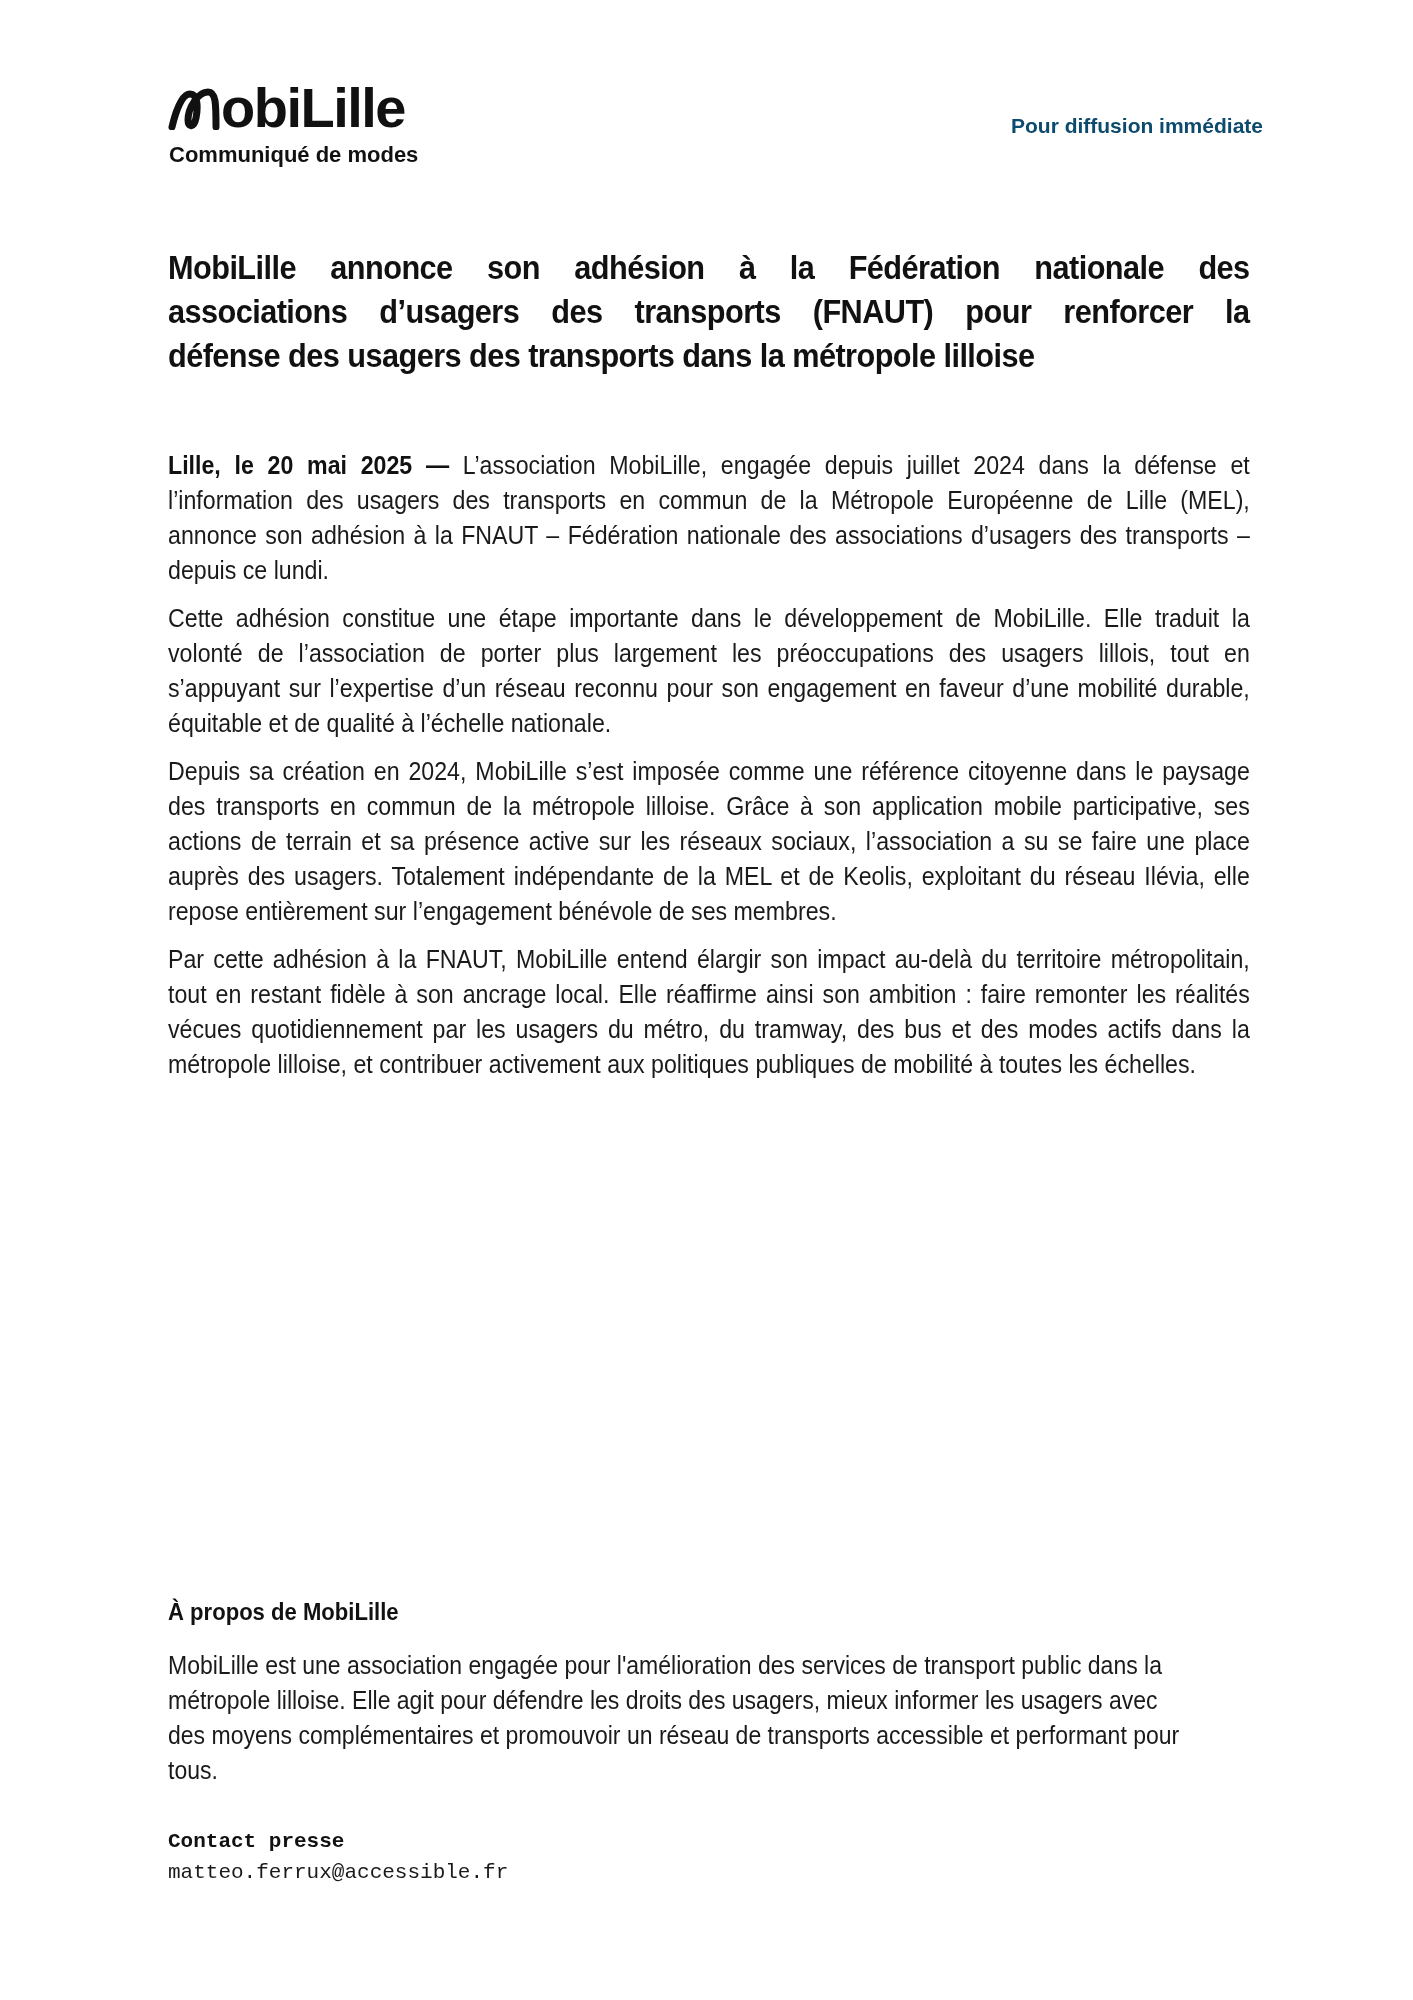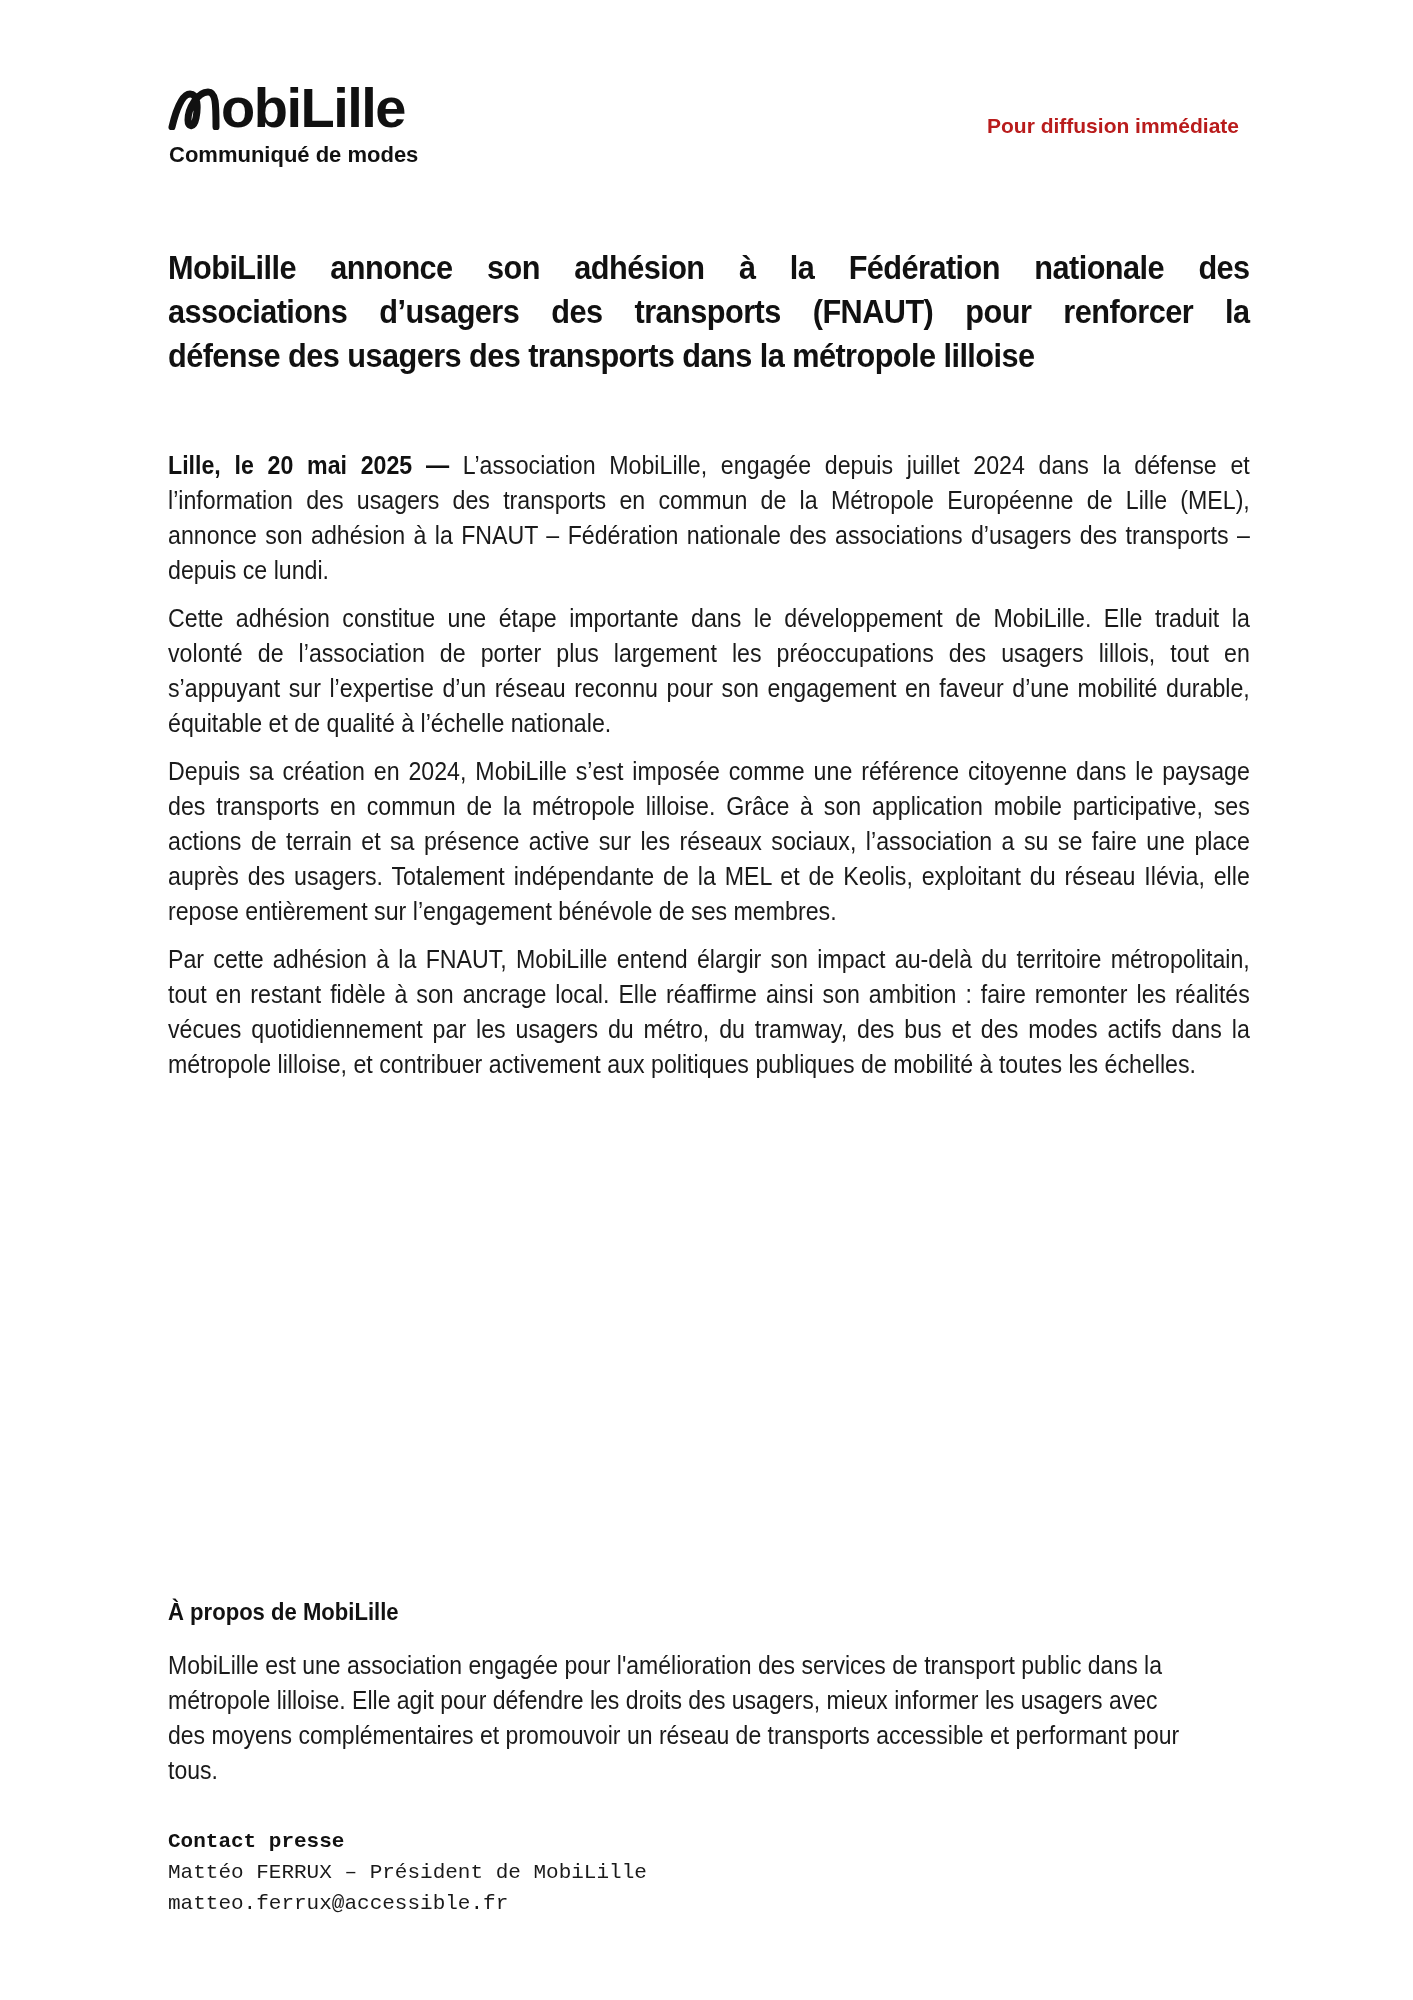--- a/index.html
+++ b/index.html
@@ -18,22 +18,22 @@
       color: #111;
     }
     .logo-m { width: 52px; height: 46px; margin-right: 1px; margin-bottom: 1px; }
     .logo-text { line-height: 46px; }
 
     .subtitle {
       position: absolute; left: 169px; top: 142px;
       font-size: 22px; font-weight: 700; color: #111;
     }
     .release {
-      position: absolute; right: 174px; top: 114px;
-      font-size: 21px; font-weight: 700; color: #b91c1c;
+      position: absolute; right: 150px; top: 114px;
+      font-size: 21px; font-weight: 700; color: #0c4a6e;
     }
 
     .headline {
       position: absolute; left: 168px; top: 246px; width: 1082px;
       font-family: "Liberation Sans", sans-serif;
       font-size: 33px; font-weight: 700; line-height: 44px;
       text-align: justify; letter-spacing: -0.6px;
       transform: scaleX(0.93); transform-origin: left top;
       width: 1163px;
       color: #111;
@@ -90,17 +90,16 @@
     <p>Par cette adhésion à la FNAUT, MobiLille entend élargir son impact au-delà du territoire métropolitain, tout en restant fidèle à son ancrage local. Elle réaffirme ainsi son ambition : faire remonter les réalités vécues quotidiennement par les usagers du métro, du tramway, des bus et des modes actifs dans la métropole lilloise, et contribuer activement aux politiques publiques de mobilité à toutes les échelles.</p>
   </div>
 
   <div class="about">
     <h2>À propos de MobiLille</h2>
     <p>MobiLille est une association engagée pour l'amélioration des services de transport public dans la métropole lilloise. Elle agit pour défendre les droits des usagers, mieux informer les usagers avec des moyens complémentaires et promouvoir un réseau de transports accessible et performant pour tous.</p>
   </div>
 
   <div class="contact">
     <div class="label">Contact presse</div>
-    <div>Mattéo FERRUX – Président de MobiLille</div>
     <div><a>matteo.ferrux@accessible.fr</a></div>
   </div>
 
 </div>
 
 </body></html>

